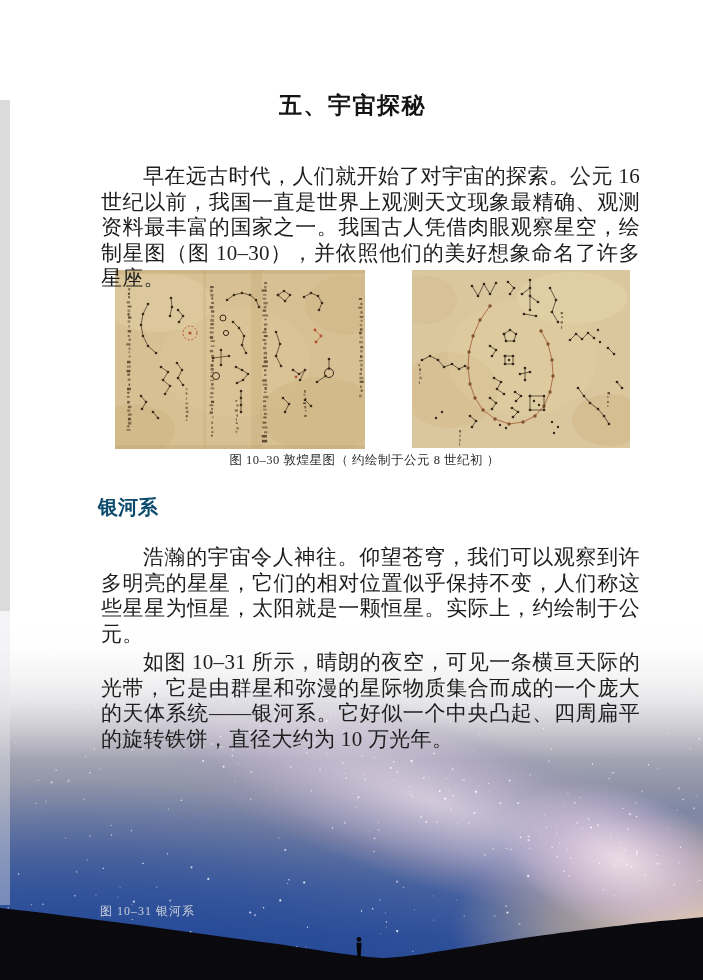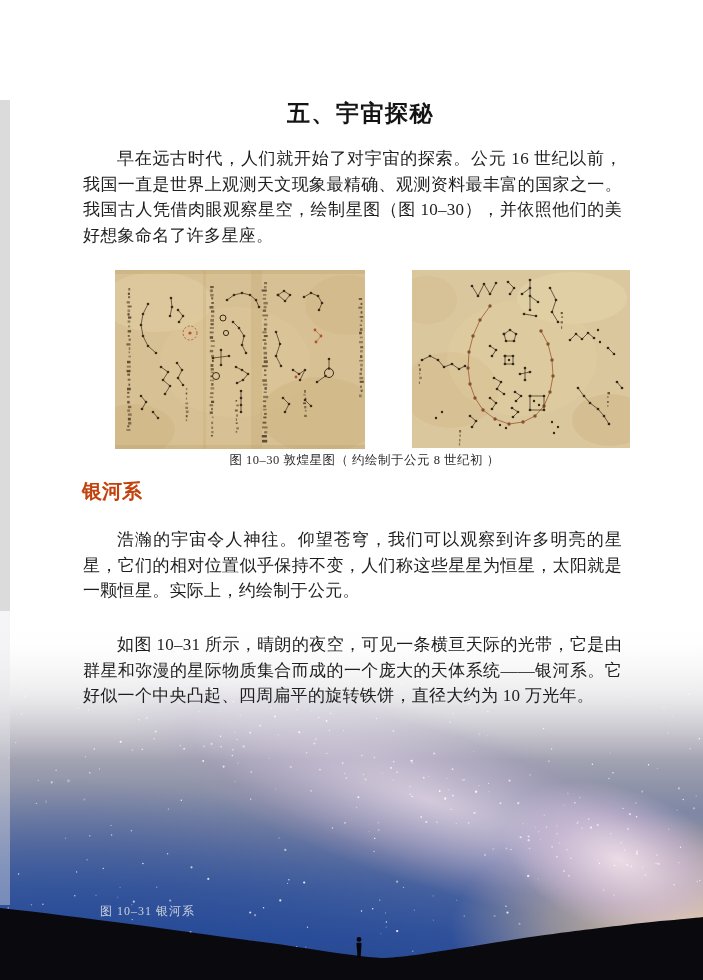--- a/index.html
+++ b/index.html
@@ -2,38 +2,38 @@
 <html><head>
 <meta charset="utf-8">
 <style>
   html,body{margin:0;padding:0;}
   body{width:703px;height:980px;position:relative;background:#ffffff;overflow:hidden;
        font-family:"Liberation Serif","DejaVu Serif",serif;color:#1d1d1d;}
 
   .edge-strip{position:absolute;left:0;top:100px;width:10px;height:511px;background:#dbdbdb;z-index:4;}
   .edge-strip-lower{position:absolute;left:0;top:611px;width:10px;height:294px;background:rgba(230,230,236,0.4);z-index:4;}
 
-  .title{position:absolute;top:90px;left:83px;width:539px;margin:8px;text-align:center;
+  .title{position:absolute;top:90px;left:83px;width:539px;margin:0;text-align:center;
          font-size:23px;font-weight:700;letter-spacing:1.5px;color:#141414;}
 
-  .para{position:absolute;left:83px;width:539px;margin:0;font-size:17px;line-height:25.5px;
+  .para{position:absolute;left:83px;width:539px;margin:18px;font-size:21px;line-height:25.5px;
         text-align:justify;text-justify:inter-character;text-indent:2em;letter-spacing:0.3px;z-index:3;}
   #p1{top:146px;}
   #p2{top:527px;}
   #p3{top:632px;}
 
   .fig1{position:absolute;top:258px;left:0;width:703px;height:205px;margin:12px;z-index:2;}
   .chart{position:absolute;display:block;}
   .chart-left{left:103px;top:0;width:250px;height:179px;}
   .chart-right{left:400px;top:0;width:218px;height:178px;}
   .caption1{position:absolute;top:182px;left:83px;width:539px;text-align:center;
             font-size:12.5px;color:#2b2b2b;letter-spacing:0.5px;}
 
-  .heading{position:absolute;top:478px;left:82px;margin:0;font-size:20px;font-weight:700;
-           font-family:"Liberation Sans","DejaVu Sans",sans-serif;color:#c2410c;z-index:3;}
+  .heading{position:absolute;top:478px;left:82px;margin:16px;font-size:20px;font-weight:700;
+           font-family:"Liberation Sans","DejaVu Sans",sans-serif;color:#0c4a6e;z-index:3;}
 
   .photo{position:absolute;left:0;top:610px;width:703px;height:370px;z-index:1;overflow:hidden;}
   .layer{position:absolute;inset:0;}
   .photo-base{background:linear-gradient(180deg,#ffffff 0%,#ededef 10%,#d2d0d5 22%,#b3b1bc 34%,
               #9195a9 47%,#6e7ba2 61%,#47629f 75%,#30519b 88%,#2a4890 100%);}
   .photo-blue{background:radial-gradient(ellipse 85% 75% at 10% 100%,rgba(32,70,150,0.8) 0%,
               rgba(32,70,150,0.35) 45%,rgba(32,70,150,0) 72%);}
   .photo-warm{background:radial-gradient(ellipse 48% 42% at 100% 86%,rgba(242,212,168,0.95) 0%,
               rgba(236,200,155,0.5) 45%,rgba(236,200,155,0) 75%);}
   .mw-band{position:absolute;left:20px;top:60px;width:820px;height:260px;transform:rotate(18deg);

